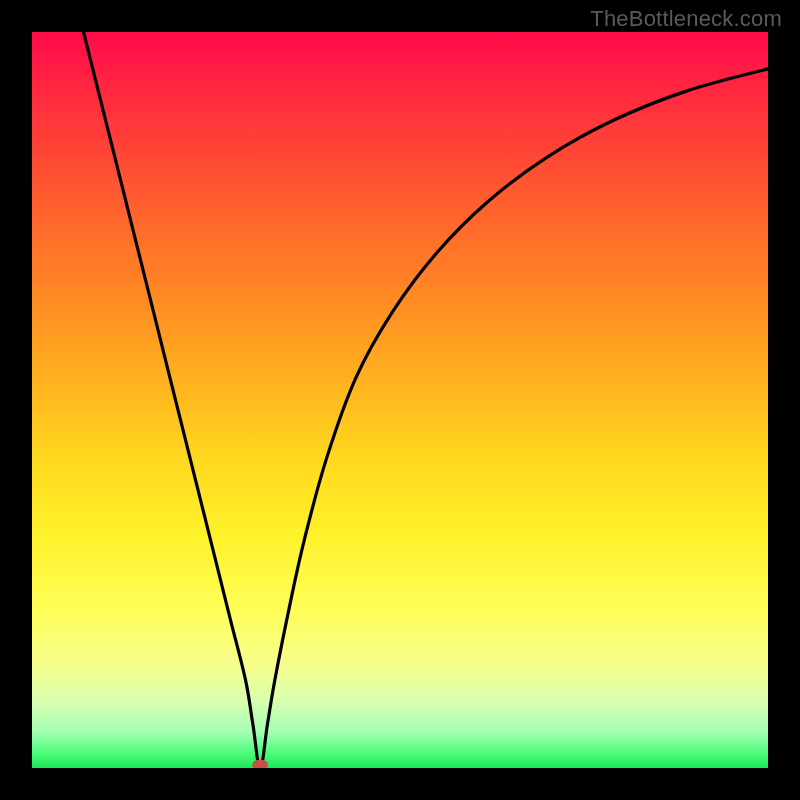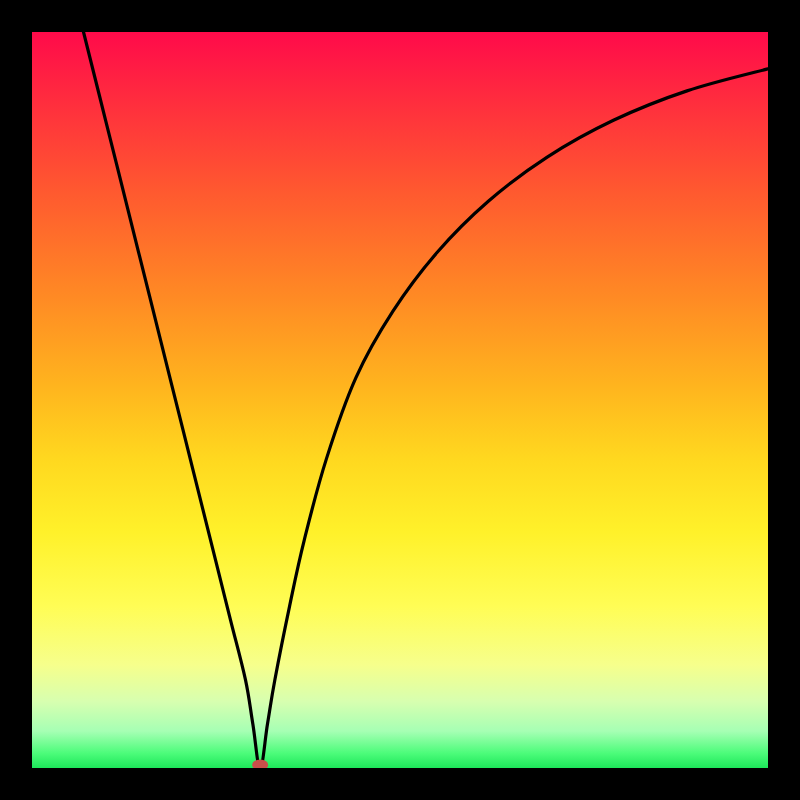--- a/index.html
+++ b/index.html
@@ -69,14 +69,15 @@
 
   <div class="plot">
     <div class="gradient"></div>
 
     <svg class="curve" viewBox="0 0 736 736" preserveAspectRatio="none">
       <path fill="none" stroke="#000000" stroke-width="3.2" stroke-linecap="round" d="M 51.52,0 C 55.494400000000006,15.897600000000008 65.6512,56.524800000000056 73.60000000000001,88.32000000000005 C 81.54880000000001,120.11520000000004 87.7312,144.8448 95.68,176.64 C 103.62880000000001,208.43519999999998 109.8112,233.16479999999999 117.76,264.96 C 125.70880000000001,296.7552 131.8912,321.48479999999995 139.84,353.28 C 147.7888,385.0752 153.97119999999998,409.80479999999994 161.92,441.59999999999997 C 169.8688,473.3952 177.376,503.424 184,529.92 C 190.624,556.4159999999999 193.42080000000004,567.6031999999999 198.72000000000003,588.8 C 204.0192,609.9968 209.4656,629.1328000000001 213.44,647.6800000000001 C 217.4144,666.2272 218.1504,675.9424 220.79999999999998,691.84 C 223.44959999999998,707.7376 225.5104,736 228.16,736 C 230.8096,736 232.87040000000002,707.7376 235.52,691.84 C 238.1696,675.9424 238.90560000000002,668.8768 242.88000000000002,647.6800000000001 C 246.85440000000003,626.4832000000001 252.30079999999998,599.2512 257.59999999999997,574.08 C 262.89919999999995,548.9088 265.69599999999997,534.336 272.32,507.84000000000003 C 278.944,481.34400000000005 285.12640000000005,456.0256 294.40000000000003,426.88 C 303.6736,397.7344 311.91679999999997,372.41599999999994 323.84,345.91999999999996 C 335.7632,319.424 346.06719999999996,302.2016 360.64,279.68 C 375.2128,257.15840000000003 387.5776,240.67200000000008 404.8,220.80000000000007 C 422.0224,200.92800000000005 436.448,186.5024 456.32,169.27999999999997 C 476.192,152.05759999999995 492.6783999999999,139.69279999999998 515.1999999999999,125.12 C 537.7216,110.54720000000002 556.2688,100.24320000000006 581.44,88.32000000000005 C 606.6112,76.39680000000004 627.2192,68.1536 655.04,58.879999999999995 C 682.8607999999999,49.6064 721.4272,40.77440000000006 736,36.80000000000007"></path>
       <ellipse cx="228.16" cy="733" rx="8" ry="5.5" fill="#c94f4a"></ellipse>
     </svg>
   </div>
 
+  <div class="watermark">TheBottleneck.com</div>
 
 </div>
 
 </body></html>

